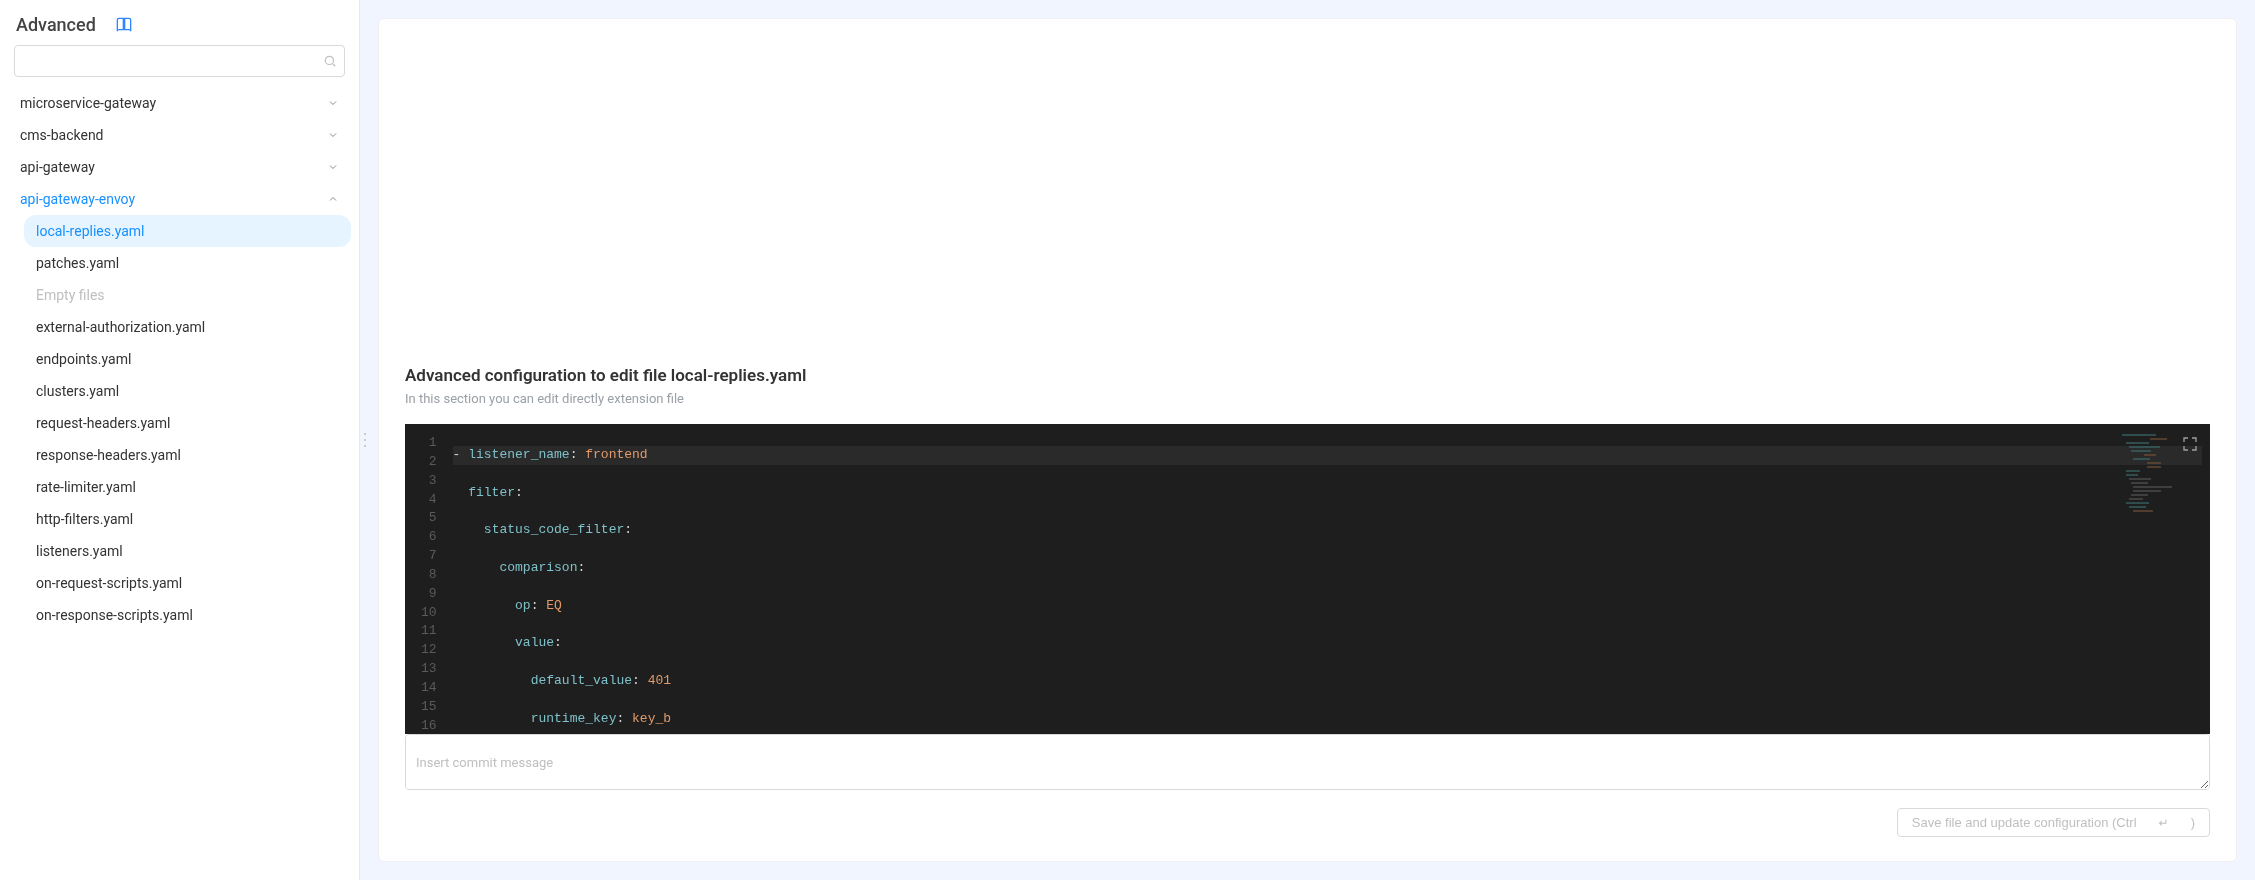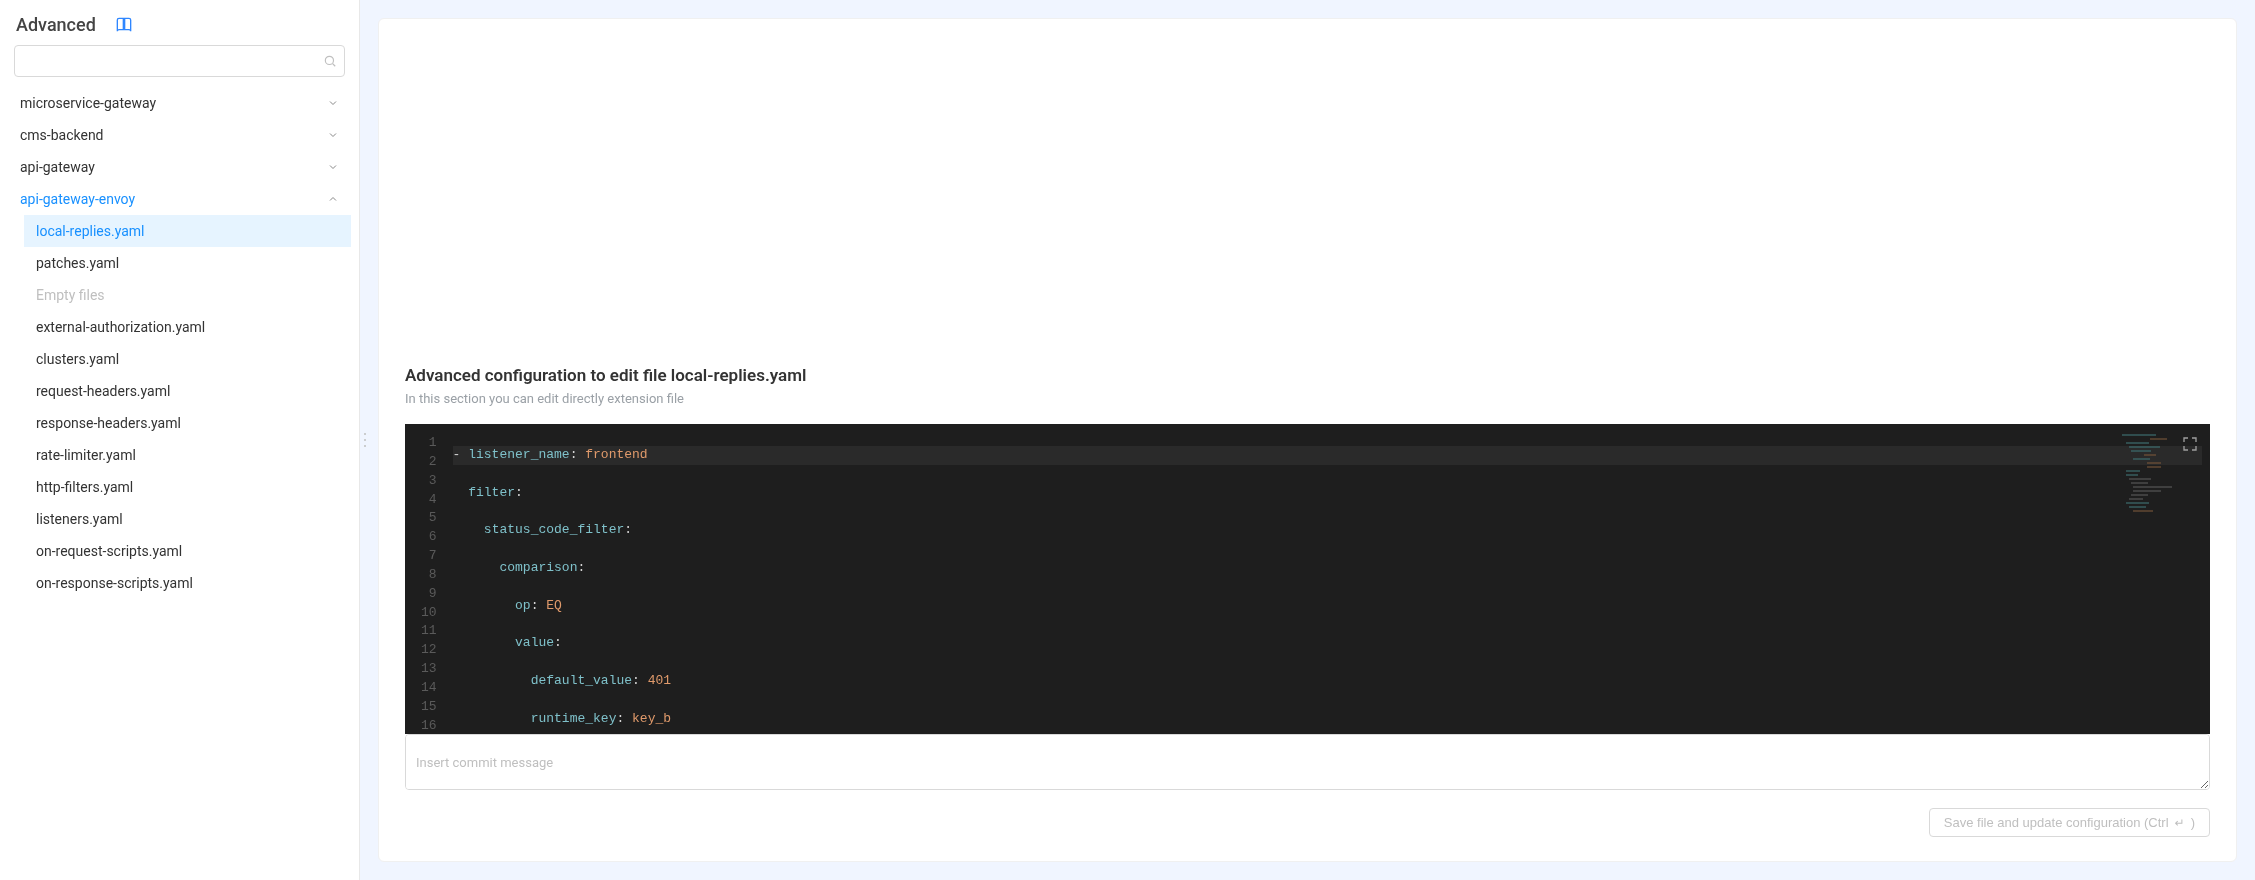--- a/index.html
+++ b/index.html
@@ -78,21 +78,21 @@
     color: #888;
     display: inline-flex;
   }
   .tree-children {
     padding-left: 16px;
   }
   .tree-item {
     padding: 8px 12px;
     font-size: 14px;
     color: #333;
-    border-radius: 0;
+    border-radius: 12px;
     cursor: pointer;
   }
   .tree-item.selected {
     background: #e6f4ff;
     color: #1890ff;
   }
   .tree-item.disabled {
     color: #bfbfbf;
     cursor: default;
   }
@@ -223,21 +223,21 @@
   .save-btn {
     border: 1px solid #d9d9d9;
     background: #fff;
     color: #bfbfbf;
     padding: 6px 14px;
     border-radius: 4px;
     font-size: 13px;
     cursor: not-allowed;
     display: inline-flex;
     align-items: center;
-    gap: 6px;
+    gap: 22px;
   }
   .kbd-icon {
     font-size: 12px;
     color: #bfbfbf;
   }
 
   svg { display: block; }
 </style>
 </head>
 <body>
@@ -300,20 +300,21 @@
         <svg width="12" height="12" viewBox="0 0 24 24" fill="none" stroke="currentColor" stroke-width="2">
             <path d="m18 15-6-6-6 6"></path>
           </svg>
       </span>
     </div>
     <div class="tree-children">
       <div class="tree-item selected">local-replies.yaml</div>
       <div class="tree-item">patches.yaml</div>
       <div class="tree-item disabled">Empty files</div>
       <div class="tree-item">external-authorization.yaml</div>
+      <div class="tree-item">endpoints.yaml</div>
       <div class="tree-item">clusters.yaml</div>
       <div class="tree-item">request-headers.yaml</div>
       <div class="tree-item">response-headers.yaml</div>
       <div class="tree-item">rate-limiter.yaml</div>
       <div class="tree-item">http-filters.yaml</div>
       <div class="tree-item">listeners.yaml</div>
       <div class="tree-item">on-request-scripts.yaml</div>
       <div class="tree-item">on-response-scripts.yaml</div>
     </div>
   </nav>

